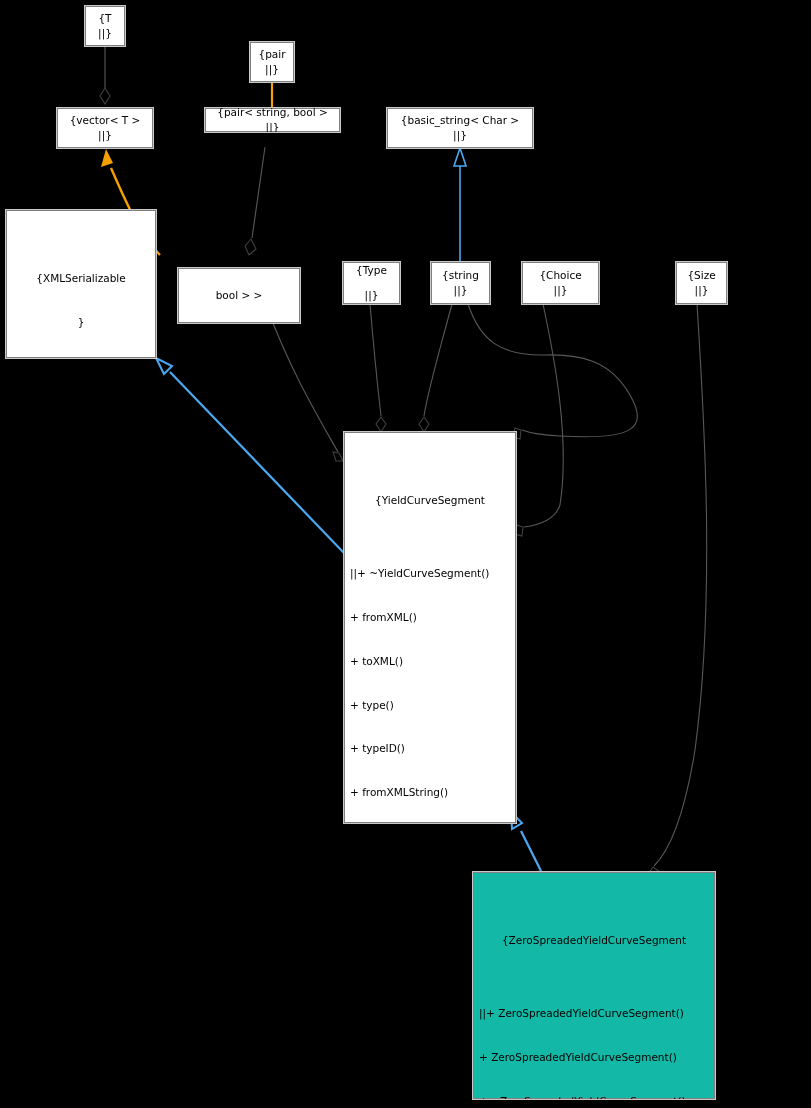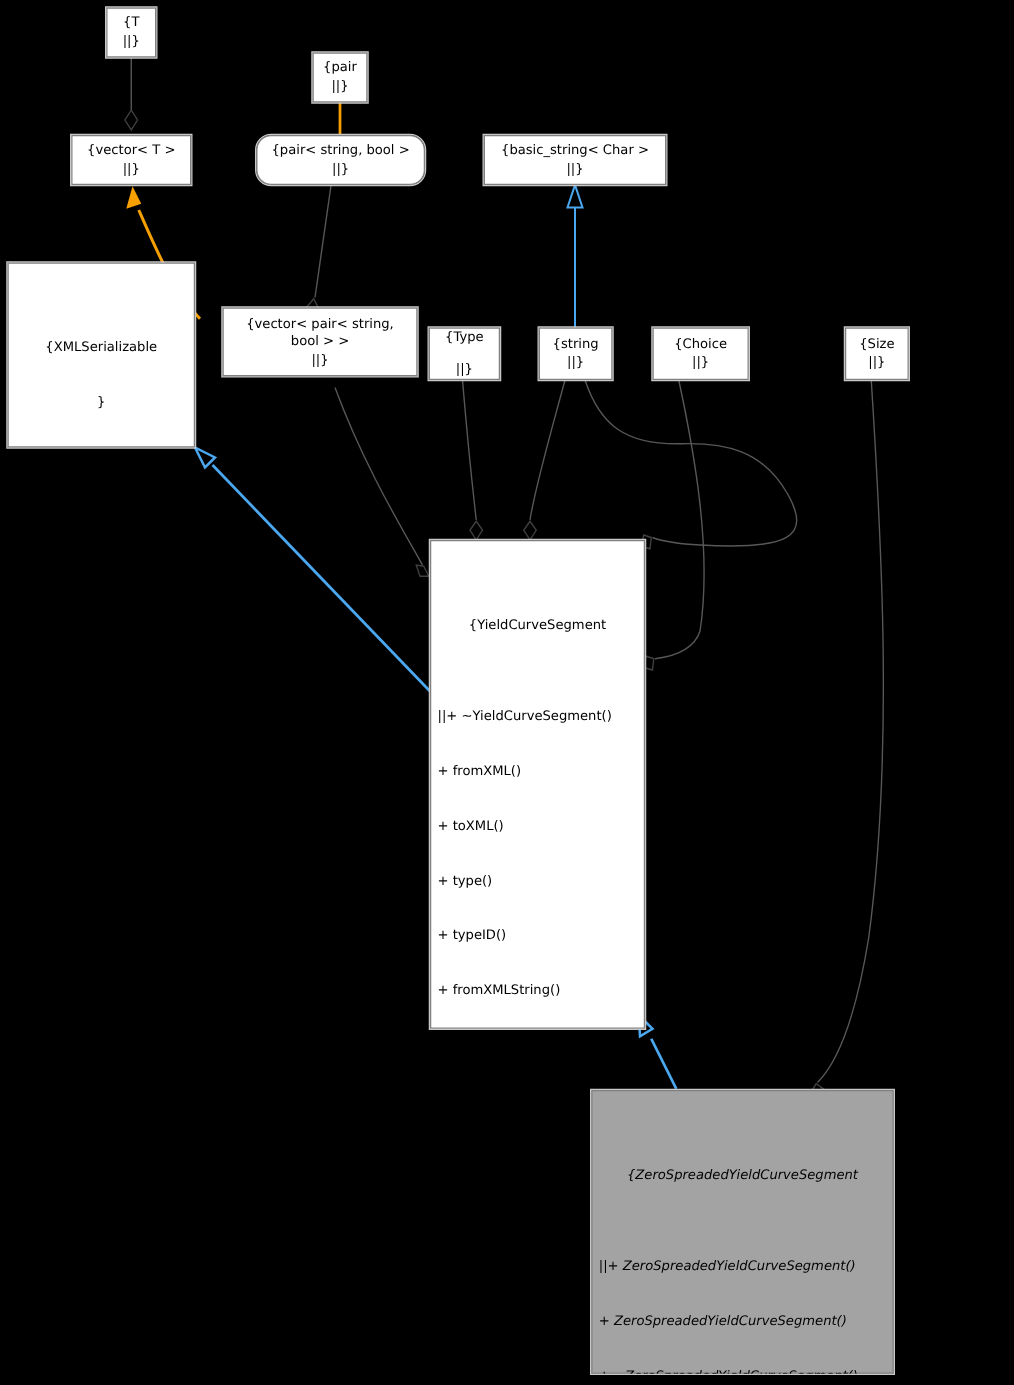--- a/index.html
+++ b/index.html
@@ -27,22 +27,21 @@
     background:#ffffff;
     border:1px solid #808080;
     outline:1px solid #c8c8c8;
     color:#000000;
     font-size:10.5px;
     line-height:14.6px;
     white-space:pre;
     z-index:5;
   }
   .node.shaded{
-    background:#a3a3a3;
-    font-style:italic;
+    background:#14b8a6;
   }
   .node .title{
     display:block;
     text-align:center;
   }
   .node .members{
     display:block;
     text-align:left;
     padding-left:2px;
   }
@@ -143,38 +142,38 @@
   <div class="node compact" style="left:250px;top:6px;width:44px;height:40px;margin-top:36px;">
     <span class="line">{pair</span>
     <span class="line">||}</span>
   </div>
 
   <div class="node compact" style="left:57px;top:108px;width:96px;height:40px;">
     <span class="line">{vector&lt; T &gt;</span>
     <span class="line">||}</span>
   </div>
 
-  <div class="node compact" style="left:205px;top:108px;width:135px;height:40px;border-radius:12px;">
+  <div class="node compact" style="left:205px;top:108px;width:135px;height:24px;">
     <span class="line">{pair&lt; string, bool &gt;</span>
     <span class="line">||}</span>
   </div>
 
   <div class="node compact" style="left:387px;top:108px;width:146px;height:40px;">
     <span class="line">{basic_string&lt; Char &gt;</span>
     <span class="line">||}</span>
   </div>
 
   <div class="node" style="left:6px;top:210px;width:150px;height:148px;">
     <div class="nodebody">
       <span class="title">{XMLSerializable</span>
       <span class="tail">}</span>
     </div>
   </div>
 
-  <div class="node compact" style="left:178px;top:246px;width:156px;height:55px;">
+  <div class="node compact" style="left:178px;top:268px;width:122px;height:55px;gap:24px;">
     <span class="line">{vector&lt; pair&lt; string,</span>
     <span class="line">bool &gt; &gt;</span>
     <span class="line">||}</span>
   </div>
 
   <div class="node compact" style="left:343px;top:262px;width:57px;height:42px;justify-content:space-between;">
     <span class="line">{Type</span>
     <span class="line">||}</span>
   </div>
 

